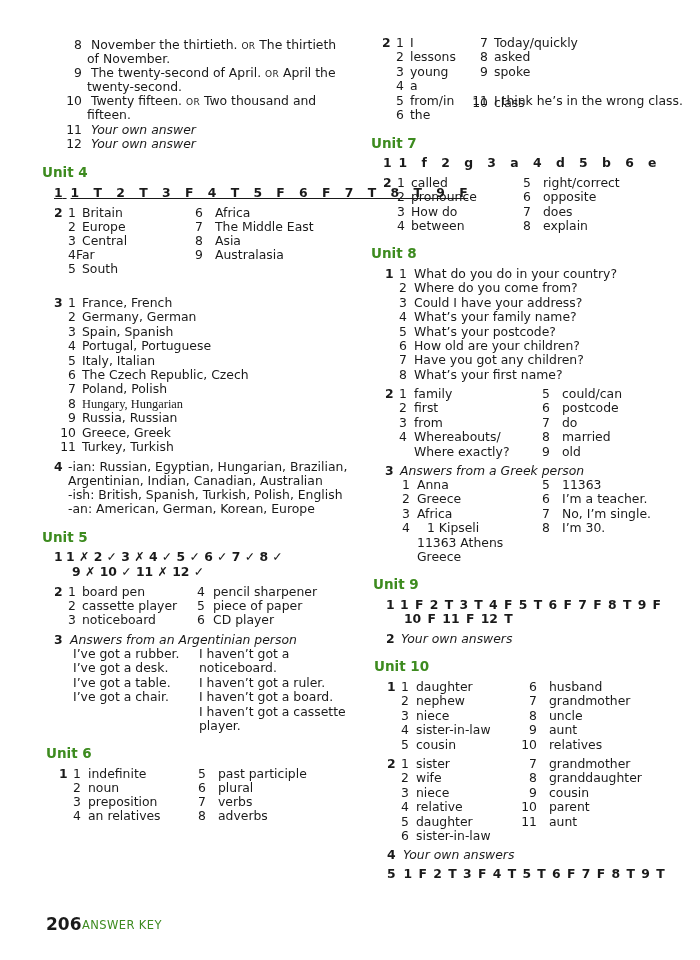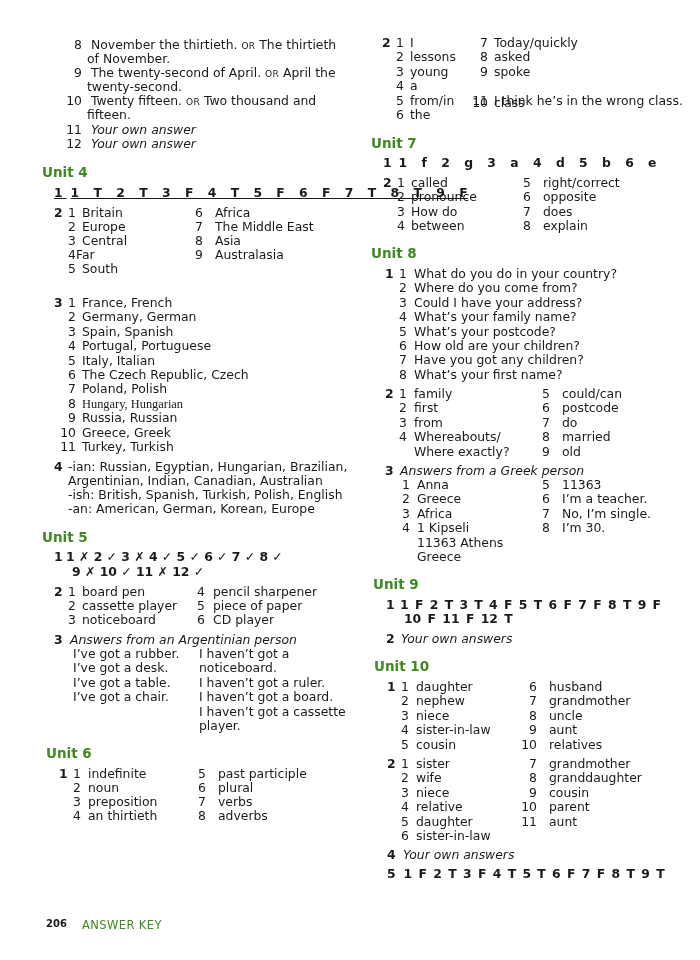--- a/index.html
+++ b/index.html
@@ -19,21 +19,21 @@
     color: #3d8b1f;
     font-weight: bold;
     font-size: 13.5px;
   }
   .exnum { position: absolute; font-weight: bold; }
   .row { position: absolute; white-space: nowrap; }
   .n { display: inline-block; text-align: right; }
   .it { font-style: italic; }
   .or { font-size: 9px; text-transform: uppercase; letter-spacing: 0.3px; }
   .tf { letter-spacing: 0.5px; word-spacing: 9px; }
-  .footer-num { position: absolute; left: 46px; top: 917px; font-weight: bold; font-size: 10px; }
+  .footer-num { position: absolute; left: 46px; top: 917px; font-weight: bold; font-size: 17px; }
   .footer-label { position: absolute; left: 82px; top: 918px; color: #3d8b1f; font-size: 11.5px; letter-spacing: 0.4px; }
 </style>
 </head>
 <body>
 
 <div>
 
   <div class="col left">
 
     <div class="row" style="left:28px; top:38px;">
@@ -144,21 +144,21 @@
       <div class="row" style="top:57.6px;">I haven’t got a cassette</div>
       <div class="row" style="top:72px;">player.</div>
     </div>
 
     <div class="unit-title" style="left:6px; top:746px;">Unit 6</div>
     <div class="exnum" style="left:19px; top:767px;">1</div>
     <div class="abs" style="left:33px; top:767px;">
       <div class="row" style="top:0;"><span class="n" style="width:8px;">1</span><span style="margin-left:7px;">indefinite</span></div>
       <div class="row" style="top:14px;"><span class="n" style="width:8px;">2</span><span style="margin-left:7px;">noun</span></div>
       <div class="row" style="top:28px;"><span class="n" style="width:8px;">3</span><span style="margin-left:7px;">preposition</span></div>
-      <div class="row" style="top:42px;"><span class="n" style="width:8px;">4</span><span style="margin-left:7px;">an thirtieth</span></div>
+      <div class="row" style="top:42px;"><span class="n" style="width:8px;">4</span><span style="margin-left:7px;">an relatives</span></div>
     </div>
     <div class="abs" style="left:158px; top:767px;">
       <div class="row" style="top:0;"><span class="n" style="width:8px;">5</span><span style="margin-left:12px;">past participle</span></div>
       <div class="row" style="top:14px;"><span class="n" style="width:8px;">6</span><span style="margin-left:12px;">plural</span></div>
       <div class="row" style="top:28px;"><span class="n" style="width:8px;">7</span><span style="margin-left:12px;">verbs</span></div>
       <div class="row" style="top:42px;"><span class="n" style="width:8px;">8</span><span style="margin-left:12px;">adverbs</span></div>
     </div>
   </div>
 
   <div class="col right">
@@ -227,21 +227,21 @@
       <div class="row" style="top:43.2px;"><span class="n" style="width:8px;">8</span><span style="margin-left:12px;">married</span></div>
       <div class="row" style="top:57.6px;"><span class="n" style="width:8px;">9</span><span style="margin-left:12px;">old</span></div>
     </div>
 
     <div class="exnum" style="left:15px; top:464px;">3</div>
     <div class="row it" style="left:30px; top:464px;">Answers from a Greek person</div>
     <div class="abs" style="left:32px; top:478px;">
       <div class="row" style="top:0;"><span class="n" style="width:8px;">1</span><span style="margin-left:7px;">Anna</span></div>
       <div class="row" style="top:14.4px;"><span class="n" style="width:8px;">2</span><span style="margin-left:7px;">Greece</span></div>
       <div class="row" style="top:28.8px;"><span class="n" style="width:8px;">3</span><span style="margin-left:7px;">Africa</span></div>
-      <div class="row" style="top:43.2px;"><span class="n" style="width:8px;">4</span><span style="margin-left:7px;text-align:right;">1 Kipseli</span></div>
+      <div class="row" style="top:43.2px;"><span class="n" style="width:8px;">4</span><span style="margin-left:17px;text-align:right;">1 Kipseli</span></div>
       <div class="row" style="top:57.6px;"><span class="n" style="width:8px;"></span><span style="margin-left:7px;">11363 Athens</span></div>
       <div class="row" style="top:72px;"><span class="n" style="width:8px;"></span><span style="margin-left:7px;">Greece</span></div>
     </div>
     <div class="abs" style="left:172px; top:478px;">
       <div class="row" style="top:0;"><span class="n" style="width:8px;">5</span><span style="margin-left:12px;">11363</span></div>
       <div class="row" style="top:14.4px;"><span class="n" style="width:8px;">6</span><span style="margin-left:12px;">I’m a teacher.</span></div>
       <div class="row" style="top:28.8px;"><span class="n" style="width:8px;">7</span><span style="margin-left:12px;">No, I’m single.</span></div>
       <div class="row" style="top:43.2px;"><span class="n" style="width:8px;">8</span><span style="margin-left:12px;">I’m 30.</span></div>
     </div>
 

